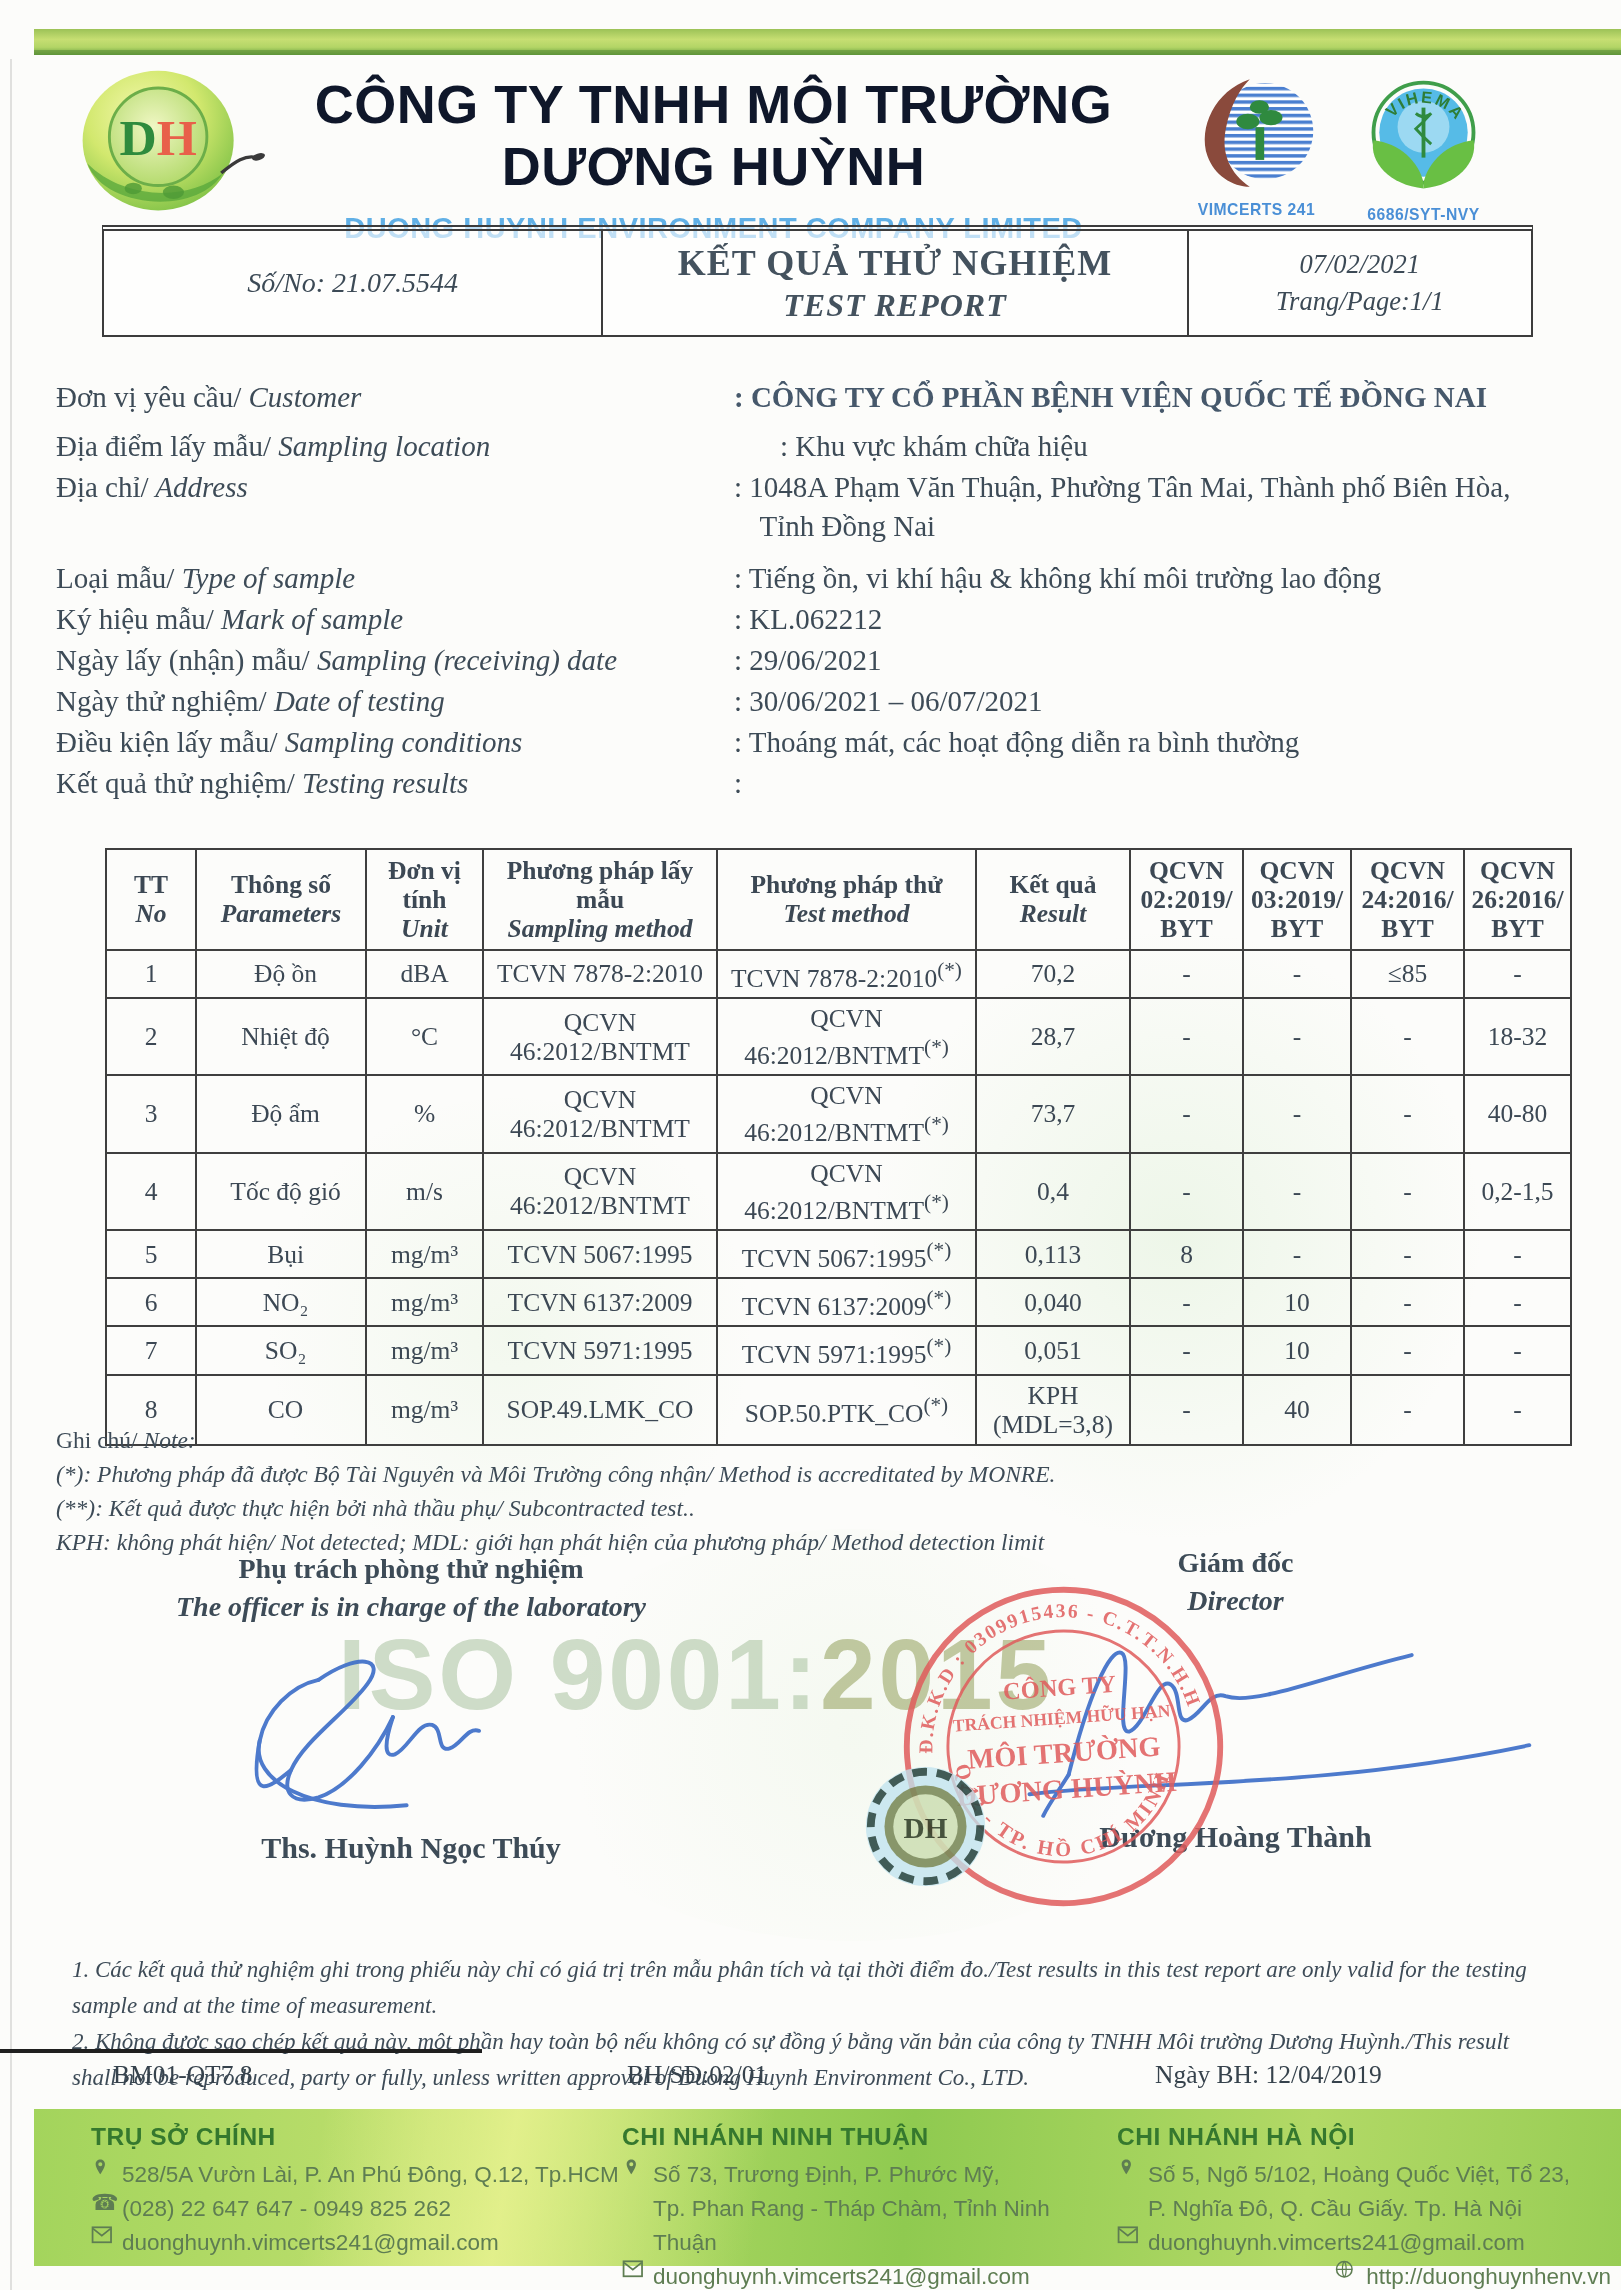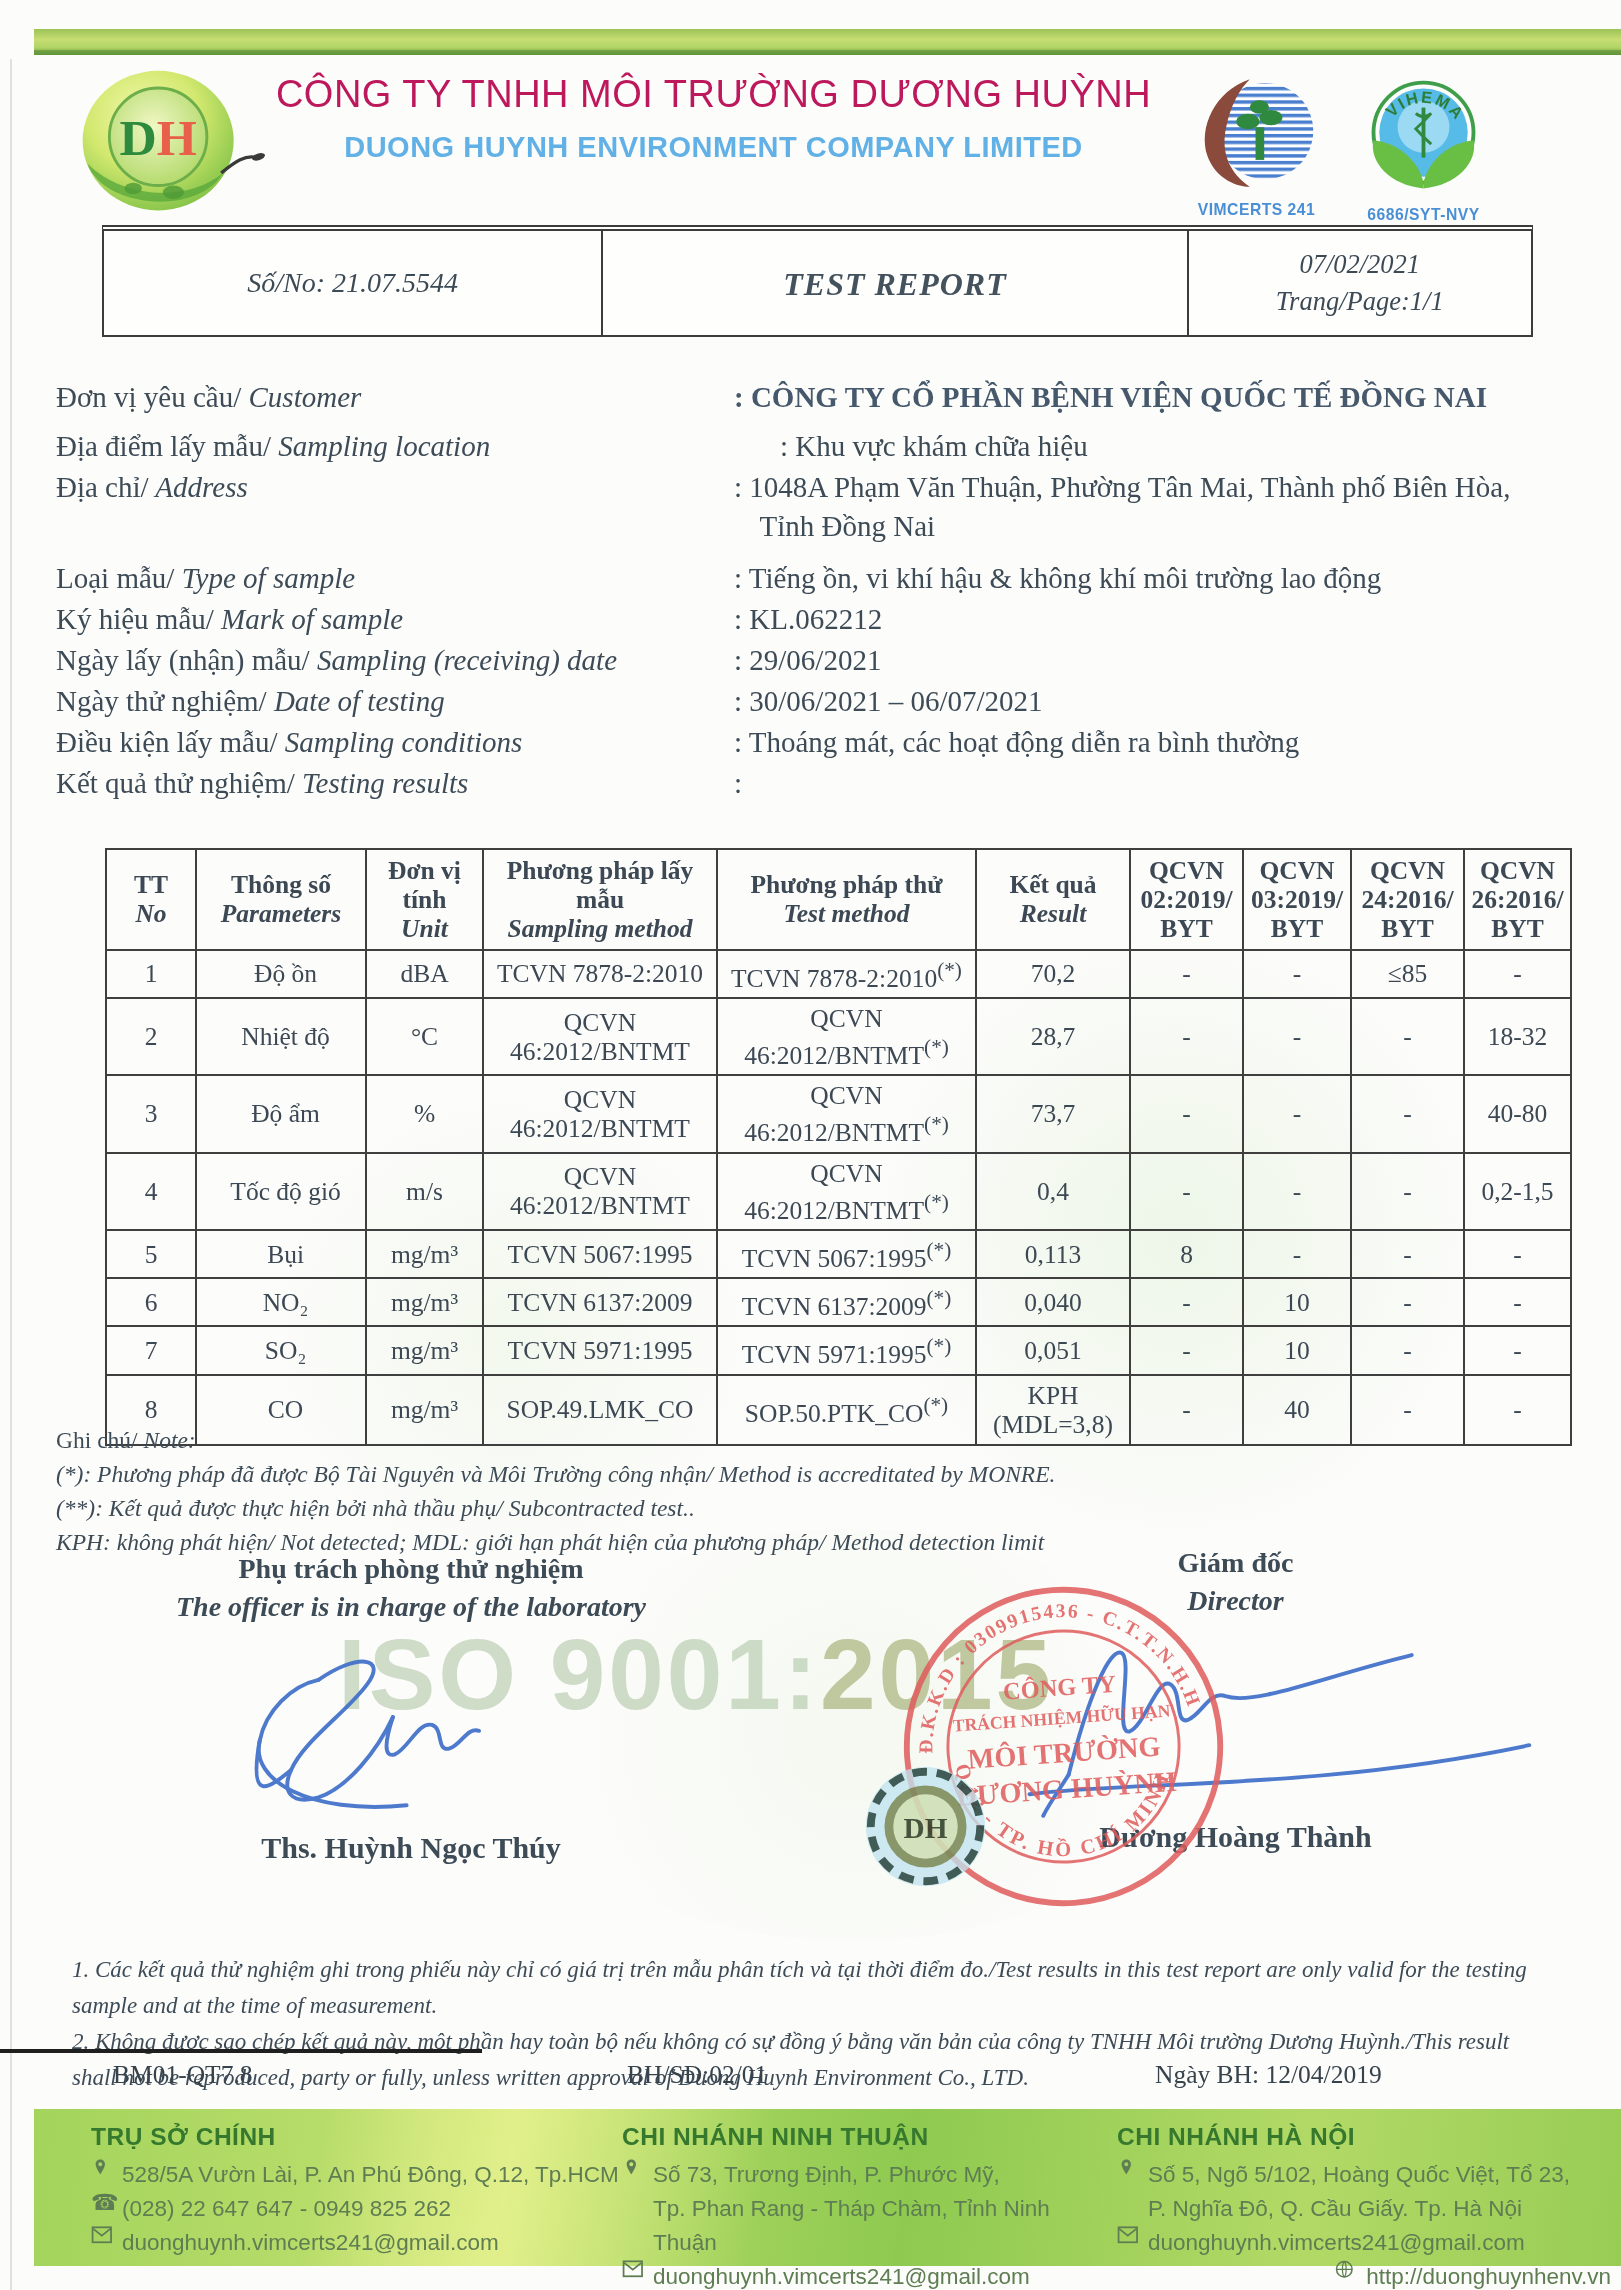--- a/index.html
+++ b/index.html
@@ -17,21 +17,21 @@
   
   .banner{position:absolute;left:34px;right:0;top:29px;height:25.5px;
     background:linear-gradient(180deg,#9cc257 0%,#c6de72 40%,#b3d566 70%,#679f3e 100%);
     box-shadow:inset 0 -4.9px 0 rgba(90,140,55,.55);}
 
   
   .header{position:absolute;left:0;top:61px;width:100%;height:167px;}
   .dh-logo{position:absolute;left:74px;top:3.9px;width:196px;height:155px;}
   .names{position:absolute;left:253px;top:11.8px;width:921px;text-align:center;
     font-family:"Liberation Sans","DejaVu Sans",sans-serif;}
-  .name-vi{font-size:38px;font-weight:normal;color:#be185d;letter-spacing:0.5px;}
+  .name-vi{font-size:54px;font-weight:bold;color:#0f172a;letter-spacing:0.5px;}
   .name-en{font-size:29px;font-weight:bold;color:#61b0e6;margin-top:15.7px;letter-spacing:0.5px;}
   .cert{position:absolute;top:11.8px;text-align:center;font-family:"Liberation Sans","DejaVu Sans",sans-serif;}
   .cert-vimcerts{left:1188px;width:137px;}
   .cert-vihema{left:1355px;width:137px;}
   .cert-caption{font-size:15.7px;font-weight:bold;color:#4a8fd6;margin-top:3.9px;letter-spacing:0.5px;}
 
   
   .title-table{position:absolute;left:102px;top:225px;width:1431px;height:112px;
     border:2.9px solid #3c3c3c;border-top:6.9px double #3c3c3c;display:flex;box-sizing:border-box;background:rgba(255,255,255,.6);}
   .tt-cell{display:flex;flex-direction:column;justify-content:center;align-items:center;box-sizing:border-box;}
@@ -182,20 +182,21 @@
           <textPath href="#vh" startOffset="10">VIHEMA</textPath>
         </text>
       </svg>
       <div class="cert-caption">6686/SYT-NVY</div>
     </div>
   </div>
 
   <div class="title-table">
     <div class="tt-cell tt-left">Số/No: 21.07.5544</div>
     <div class="tt-cell tt-mid">
+      <div class="tt-title-vi">KẾT QUẢ THỬ NGHIỆM</div>
       <div class="tt-title-en">TEST REPORT</div>
     </div>
     <div class="tt-cell tt-right">
       <div>07/02/2021</div>
       <div>Trang/Page:1/1</div>
     </div>
   </div>
 
   <div class="info">
       <div class="info-row">

